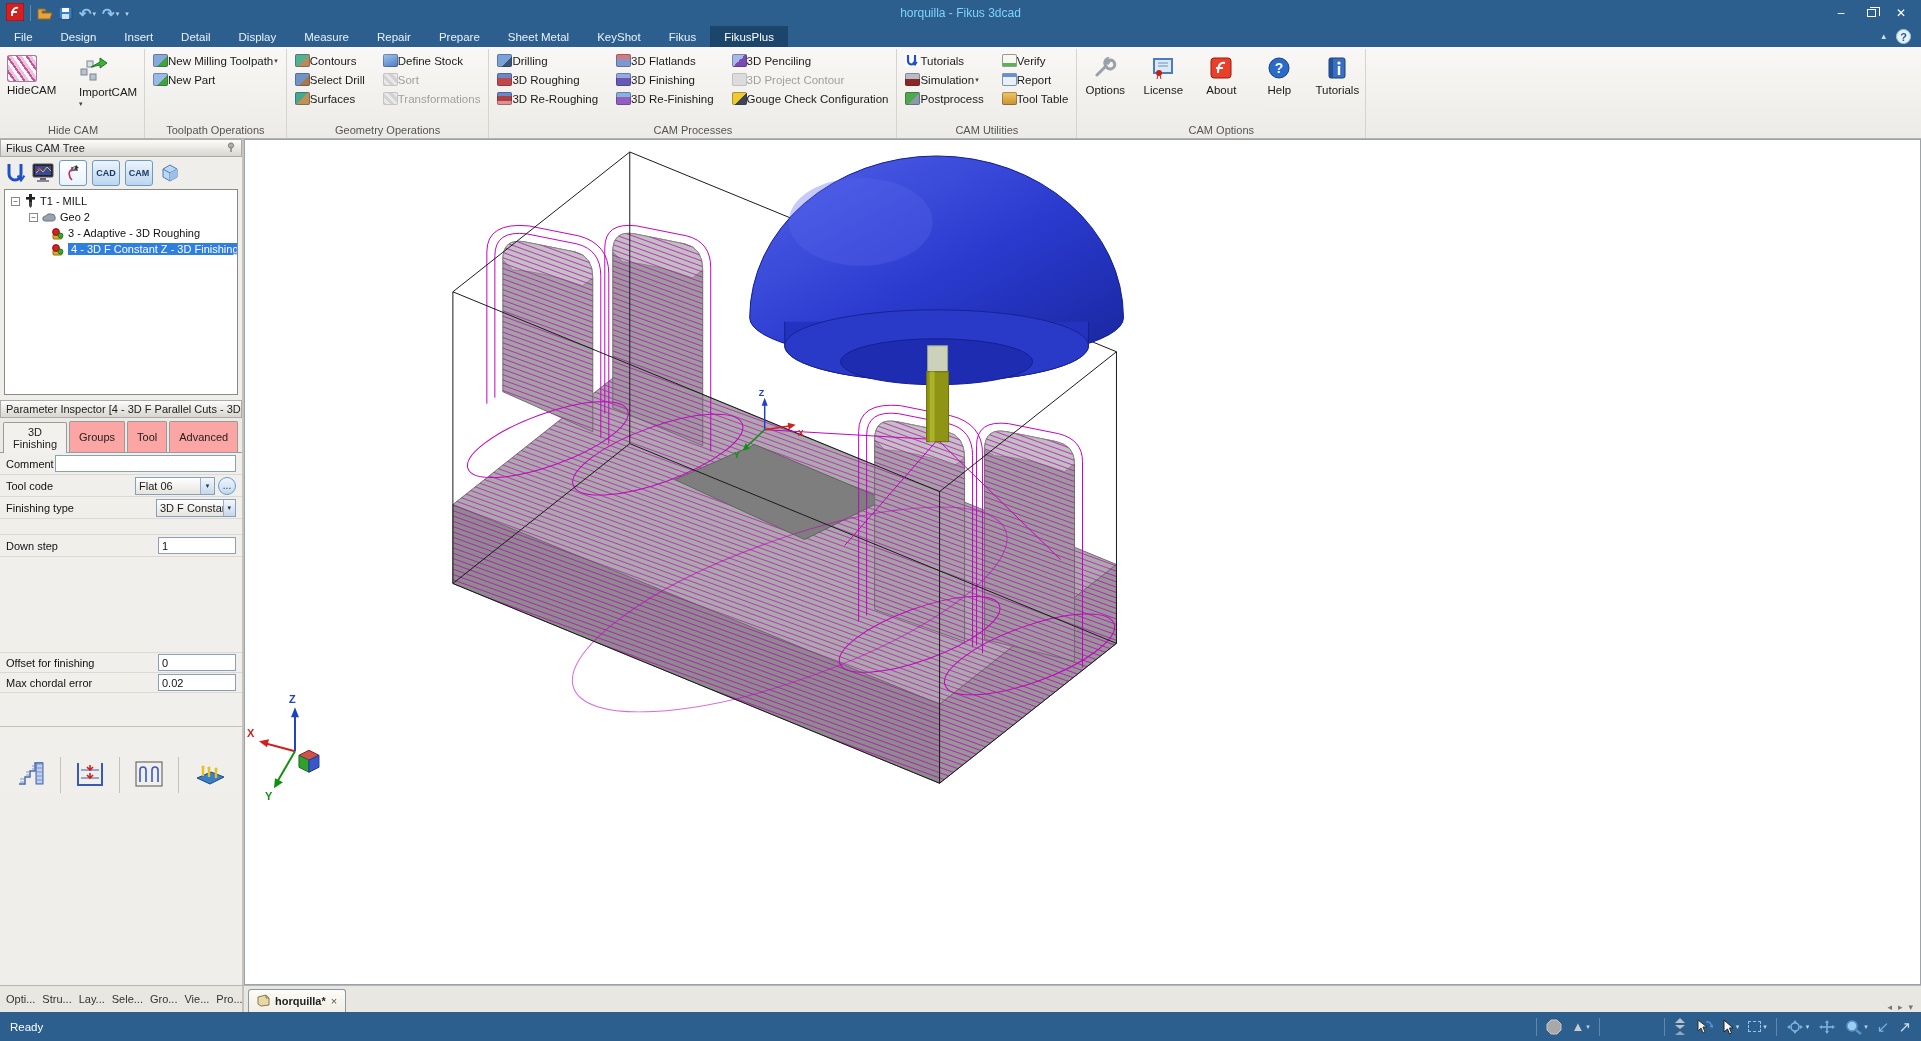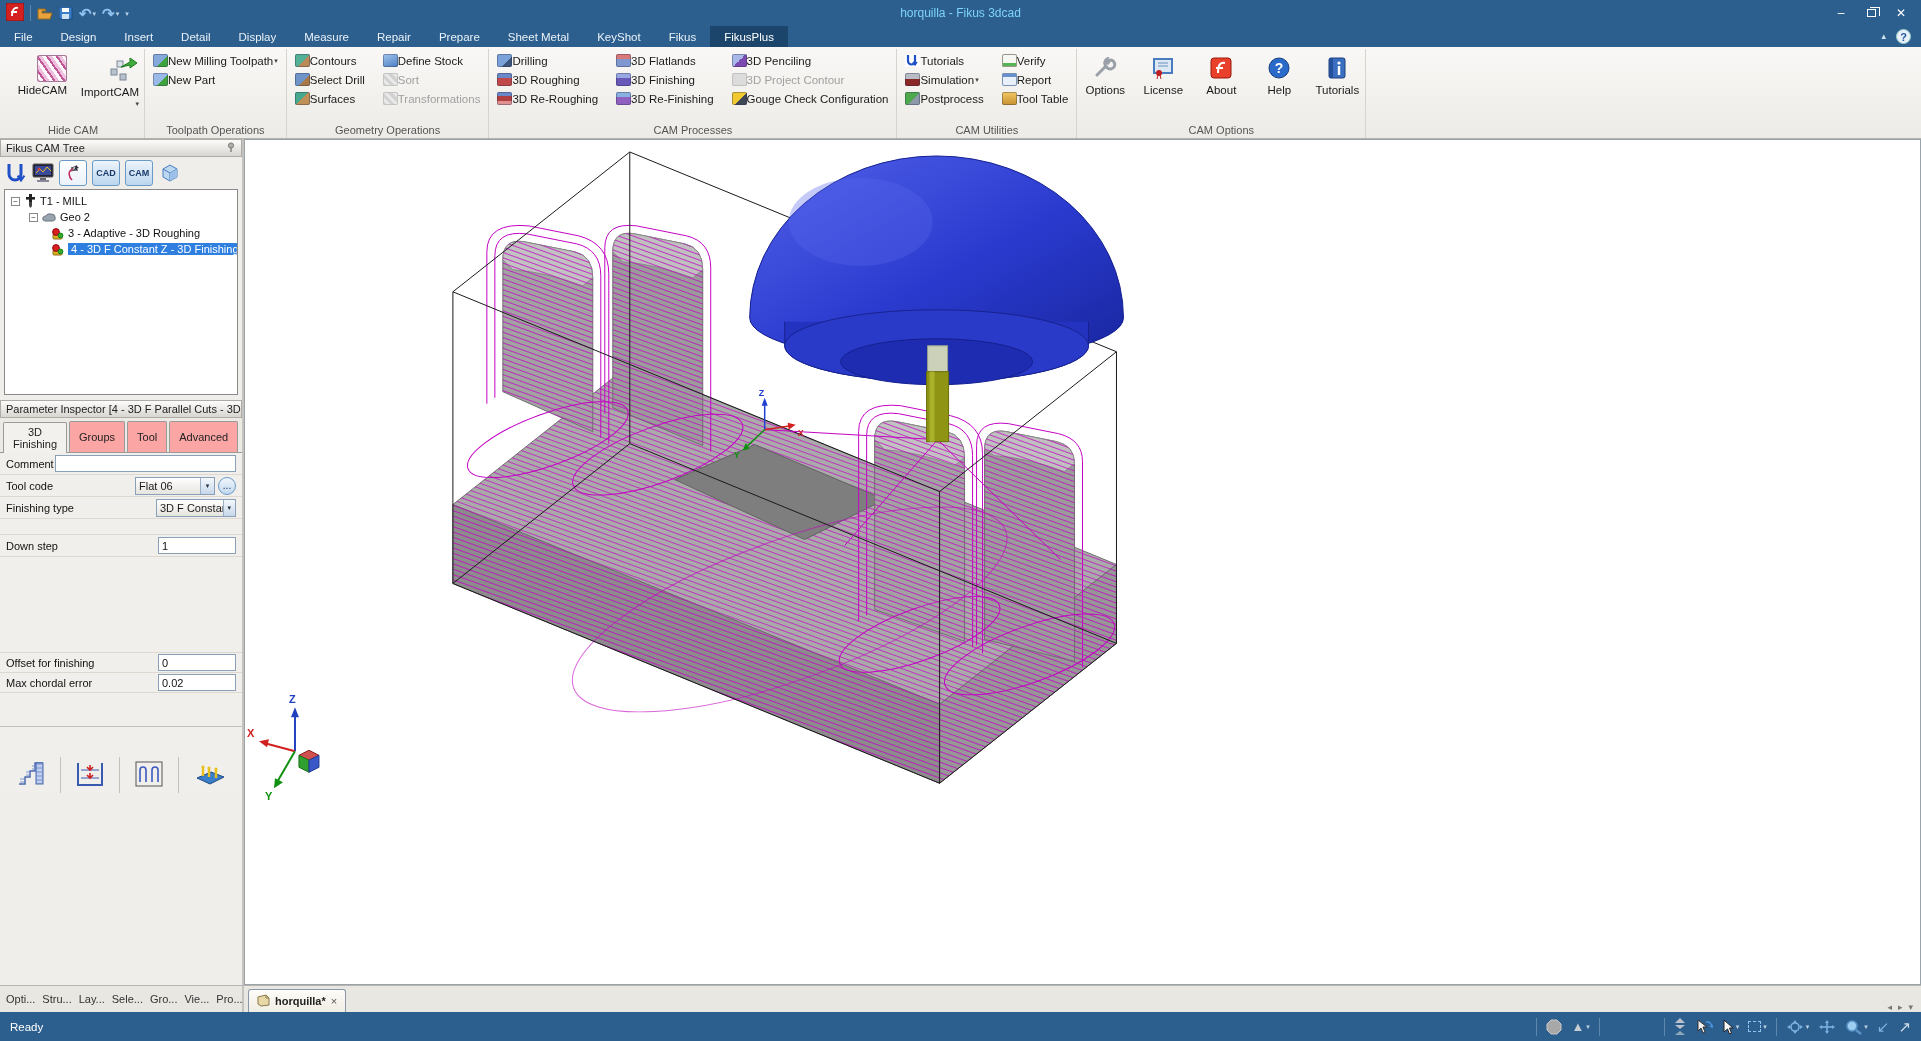--- a/index.html
+++ b/index.html
@@ -47,21 +47,21 @@
   .i-project{background:#dcdcdc;box-shadow:inset 0 0 0 1px #c0c0c0}
   .i-gouge{background:linear-gradient(135deg,#f0c830 55%,#3e4656 55%)}
   .i-calc{background:#fff;box-shadow:none}
   .i-sim{background:linear-gradient(180deg,#b8bcc4 45%,#8a2828 45%)}
   .i-post{background:linear-gradient(135deg,#4ea84e 55%,#8b99a8 55%)}
   .i-verify{background:linear-gradient(180deg,#f6f6f2 66%,#55b455 66%);box-shadow:inset 0 0 0 1px #9a9a8a}
   .i-report{background:linear-gradient(180deg,#6890cc 32%,#e9f0fa 32%);box-shadow:inset 0 0 0 1px #7a93b5}
   .i-tooltable{background:linear-gradient(180deg,#f2c964,#c89030)}
   .i-newmill{background:linear-gradient(135deg,#86a9dc 58%,#3fa43f 58%)}
   .i-newpart{background:linear-gradient(135deg,#9ab8e8 58%,#3fa43f 58%)}
-  .bigbtn{width:60px;display:flex;flex-direction:column;align-items:flex-end;gap:2px;background:none;border:none;font-family:"Liberation Sans",sans-serif;font-size:11.5px;color:#1a1a1a;padding-top:4px;cursor:default}
+  .bigbtn{width:60px;display:flex;flex-direction:column;align-items:flex-start;gap:2px;background:none;border:none;font-family:"Liberation Sans",sans-serif;font-size:11.5px;color:#1a1a1a;padding-top:4px;cursor:default}
   .bigbtn .bic{width:30px;height:27px;border-radius:3px}
   .bi-hidecam{background:repeating-linear-gradient(55deg,#eec0de 0 3px,#fdf8fc 3px 6px,#c05898 6px 8px);box-shadow:inset 0 0 0 1px #a87898}
   .optbtn{width:46px;display:flex;flex-direction:column;align-items:center;gap:3px;background:none;border:none;font-family:"Liberation Sans",sans-serif;font-size:11.5px;color:#1a1a1a;padding-top:6px;cursor:default}
   
   .main{display:flex;height:846px}
   .sidebar{width:244px;background:#f0eeea;border-right:2px solid #c6c3be;display:flex;flex-direction:column}
   .panelhead{height:18px;background:linear-gradient(#fcfcfb,#d9d6d1);border:1px solid #aeaba6;display:flex;align-items:center;padding:0 5px;font-size:11px;color:#222;white-space:nowrap;overflow:hidden}
   .treetoolbar{height:32px;display:flex;align-items:center;gap:5px;padding:2px 5px}
   .flaticon{background:none;border:none;display:flex;align-items:center;justify-content:center;cursor:default}
   .ttbbtn{height:26px;min-width:28px;border:1px solid #6a9ac8;border-radius:3px;background:linear-gradient(#ecf4fb,#bcd6ee);display:flex;align-items:center;justify-content:center;font-size:9px;font-weight:bold;color:#173a6a;font-family:"Liberation Sans",sans-serif;cursor:default}

